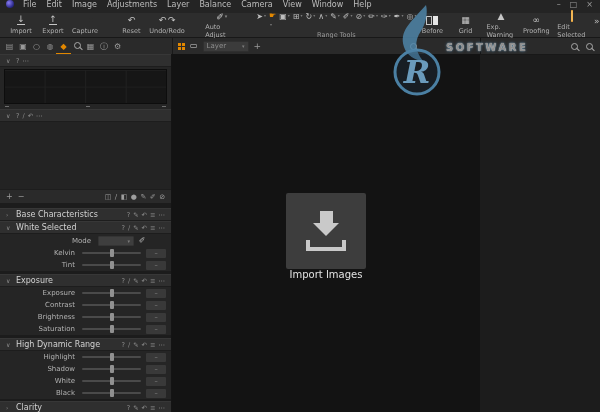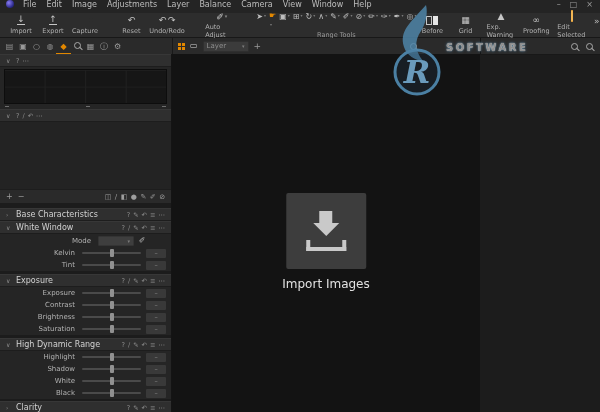--- a/index.html
+++ b/index.html
@@ -101,21 +101,21 @@
 
   
   .viewer{position:absolute;top:54px;left:172px;width:308px;bottom:0;background:#131313;}
   .import-wrap{position:absolute;left:50%;top:139px;transform:translateX(-50%);text-align:center;}
   .import-btn{width:80px;height:76px;background:#3d3d3d;border-radius:2px;margin:0 auto;
     display:flex;align-items:center;justify-content:center;}
   .imp-icon{display:flex;flex-direction:column;align-items:center;}
   .arr-stem{width:13px;height:12px;background:#c9c9c9;}
   .arr-head{width:0;height:0;border-left:13px solid transparent;border-right:13px solid transparent;border-top:13px solid #c9c9c9;}
   .tray{margin-top:4px;width:32px;height:7px;border:4px solid #c9c9c9;border-top:none;}
-  .import-label{margin-top:8px;font-size:12px;color:#e2e2e2;}
+  .import-label{margin-top:0;font-size:10px;color:#e2e2e2;}
 
   
   .browser{position:absolute;top:54px;left:480px;right:0;bottom:0;background:#1f1f1f;border-left:1px solid #0f0f0f;box-sizing:border-box;}
   .browser-empty{position:absolute;top:171px;left:0;right:0;text-align:center;font-size:9.5px;color:#c4c4c4;}
   .browser-footer{position:absolute;bottom:0;left:0;right:0;height:14px;background:#2c2c2c;border-top:1px solid #161616;}
 
   
   .watermark{position:absolute;left:390px;top:3px;width:190px;height:100px;opacity:.95;pointer-events:none;}
   .wm-logo{position:absolute;left:0;top:0;width:54px;height:96px;}
   .wm-text{position:absolute;left:56px;top:39px;}
@@ -312,21 +312,21 @@
         <span class="hi">?</span>
         <span class="hi">✎</span>
         <span class="hi">↶</span>
         <span class="hi">≡</span>
         <span class="hi">⋯</span>
       </span>
     </div>
 
     <div class="sec-h">
       <span class="chev">∨</span>
-      <span class="sec-t">White Window</span>
+      <span class="sec-t">White Selected</span>
       <span class="hicons">
         <span class="hi">?</span>
         <span class="hi">∕</span>
         <span class="hi">✎</span>
         <span class="hi">↶</span>
         <span class="hi">≡</span>
         <span class="hi">⋯</span>
       </span>
     </div>
     <div class="mrow">

